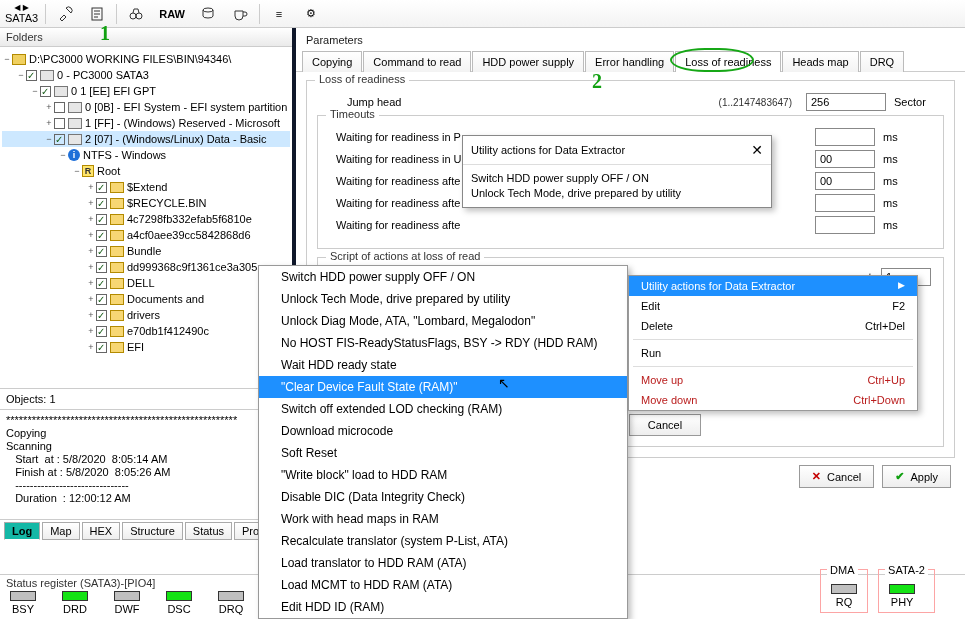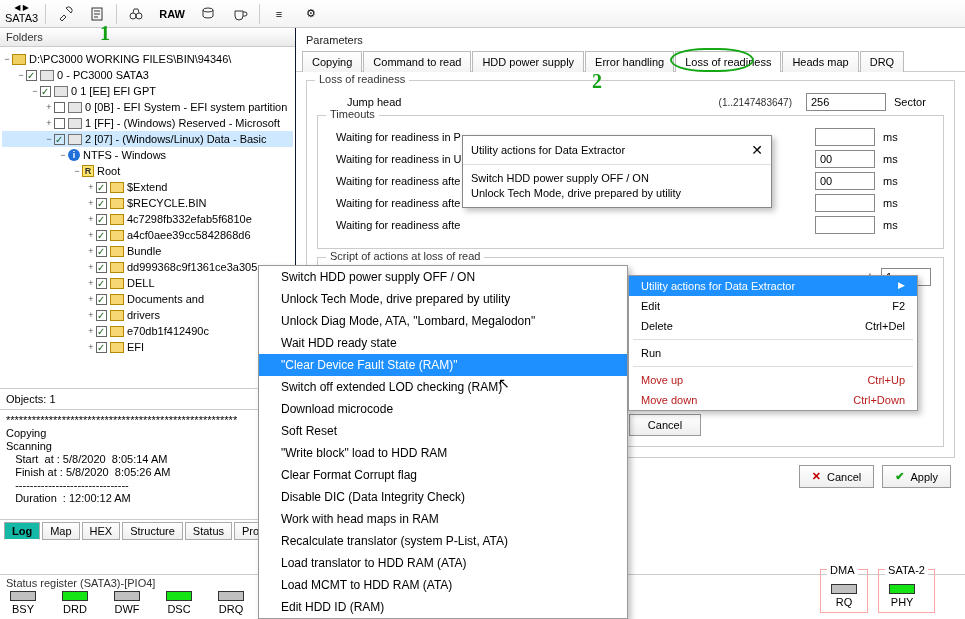--- a/index.html
+++ b/index.html
@@ -2,21 +2,21 @@
 <html><head>
 <meta charset="utf-8">
 <style>
 * { box-sizing: border-box; margin: 0; padding: 0; font-family: Tahoma, Verdana, sans-serif; font-size: 11px; }
 body { background: #fff; width: 965px; height: 619px; overflow: hidden; position: relative; color: #000; }
 .toolbar { height: 28px; background: linear-gradient(#fff,#f3f3f3); border-bottom: 1px solid #ccc; display: flex; align-items: center; padding: 0 4px; gap: 6px; }
 .tb-btn { width: 26px; height: 22px; display:flex; align-items:center; justify-content:center; border:1px solid transparent; }
 .tb-btn.raw { width:auto; font-weight:bold; padding:0 3px; }
 .sep { width:1px; height:20px; background:#ccc; }
 .main { display:flex; height: 500px; position:relative; }
-.sidebar { width: 296px; border-right: 1px solid #0f172a; display:flex; flex-direction:column; }
+.sidebar { width: 296px; border-right: 4px solid #0f172a; display:flex; flex-direction:column; }
 .folders-head { background:linear-gradient(#fff,#eaeaea); padding:3px 6px; border-bottom:1px solid #ccc; font-size:11px; color:#333;}
 .tree { flex:1; overflow:auto; padding:4px 2px; white-space:nowrap; font-size:11px; line-height:16px; }
 .tree-row { display:flex; align-items:center; height:16px; }
 .tw { display:inline-block; width:10px; text-align:center; color:#555; font-size:9px; cursor:pointer;}
 .cb { width:11px; height:11px; border:1px solid #666; display:inline-block; margin-right:3px; position:relative;}
 .cb.checked::after { content:"✓"; position:absolute; top:-3px; left:0; color:#1a5f1a; font-size:10px;}
 .fld { width:14px; height:11px; background:#f7d774; border:1px solid #b38a00; display:inline-block; margin-right:3px;}
 .drive-ic { width:14px; height:11px; background:#e6e6e6; border:1px solid #777; display:inline-block; margin-right:3px;}
 .info-ic { width:12px; height:12px; border-radius:50%; background:#1e6fd8; color:#fff; font-weight:bold; display:inline-flex; align-items:center; justify-content:center; font-size:9px; margin-right:3px;}
 .r-ic { width:12px; height:12px; background:#ffe56b; border:1px solid #b38a00; display:inline-flex; align-items:center; justify-content:center; font-weight:bold; color:#333; font-size:9px; margin-right:3px;}
@@ -332,27 +332,27 @@
   <div class="body">
     <div>Switch HDD power supply OFF / ON</div>
     <div>Unlock Tech Mode, drive prepared by utility</div>
   </div>
 </div>
 
 <div class="ctx1" id="ctx1">
     <div class="item">Switch HDD power supply OFF / ON</div>
     <div class="item">Unlock Tech Mode, drive prepared by utility</div>
     <div class="item">Unlock Diag Mode, ATA, "Lombard, Megalodon"</div>
+    <div class="item">No HOST FIS-ReadyStatusFlags, BSY -&gt; RDY (HDD RAM)</div>
     <div class="item">Wait HDD ready state</div>
     <div class="item hl">"Clear Device Fault State (RAM)"</div>
     <div class="item">Switch off extended LOD checking (RAM)</div>
     <div class="item">Download microcode</div>
     <div class="item">Soft Reset</div>
     <div class="item">"Write block" load to HDD RAM</div>
-    <div class="item">Clear Format Corrupt flag</div>
     <div class="item">Disable DIC (Data Integrity Check)</div>
     <div class="item">Work with head maps in RAM</div>
     <div class="item">Recalculate translator (system P-List, ATA)</div>
     <div class="item">Load translator to HDD RAM (ATA)</div>
     <div class="item">Load MCMT to HDD RAM (ATA)</div>
     <div class="item">Edit HDD ID (RAM)</div>
   </div>
 
 <div class="ctx2" id="ctx2">
     <div class="item hl sub">

